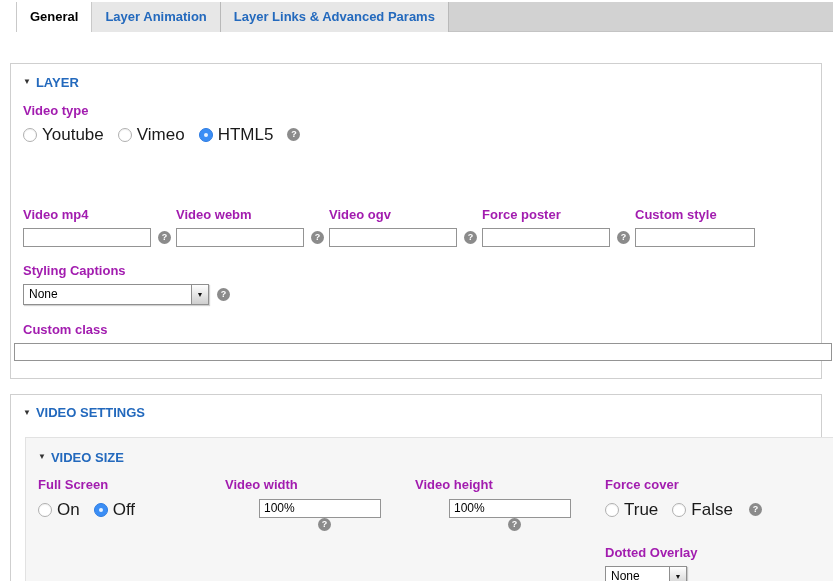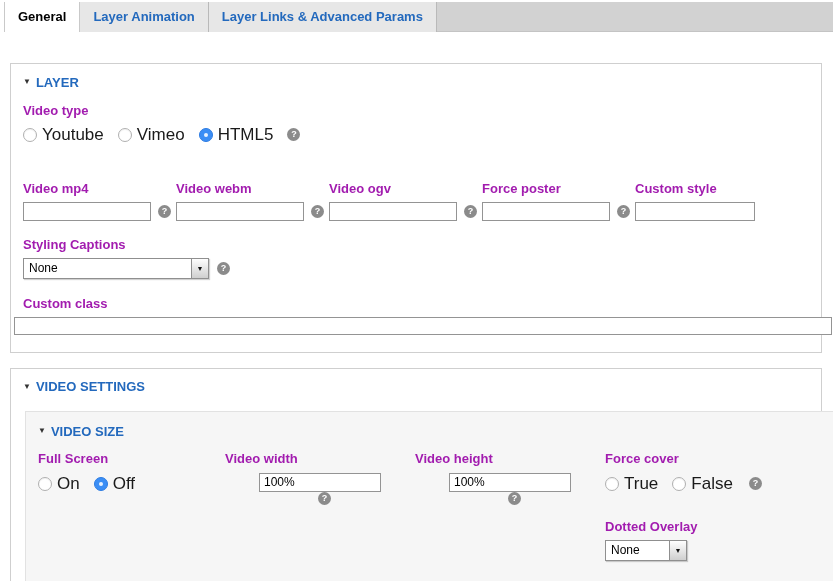--- a/index.html
+++ b/index.html
@@ -1,21 +1,21 @@
 <!DOCTYPE html>
 <html><head>
 <meta charset="utf-8">
 <style>
   * { box-sizing: border-box; margin: 0; padding: 0; }
   html, body { background: #fff; }
   body { font-family: "Liberation Sans", sans-serif; }
   .page { width: 833px; height: 581px; overflow: hidden; background: #fff; position: relative; }
 
   
-  .tabbar { display: flex; align-items: flex-end; height: 32px; padding-left: 4px; border-radius: 9px; }
+  .tabbar { display: flex; align-items: flex-end; height: 32px; padding-left: 16px; border-radius: 9px; }
   .tab { height: 30px; line-height: 29px; padding: 0 13px; font-size: 13px; font-weight: bold;
          background: #e7e7e7; color: #2369bd; border-right: 1px solid #b9b9b9; cursor: pointer; white-space: nowrap; }
   .tab.active { background: #fff; color: #000; border-left: 1px solid #c9c9c9; border-right: 1px solid #c9c9c9; }
   .tab-fill { flex: 1; height: 30px; background: #d2d2d2; border-bottom: 1px solid #c4c4c4; }
 
   
   .fieldset { border: 1px solid #cfcfcf; margin: 0 11px 0 10px; background: #fff; }
   .fieldset-1 { margin-top: 31px; padding: 6px 12px 17px 12px; }
   .fieldset-2 { margin-top: 15px; padding: 6px 12px 0 12px; height: 300px; }
   .legend { display: inline-flex; align-items: center; font-size: 13px; font-weight: bold; color: #2369bd; cursor: pointer; }
@@ -44,21 +44,21 @@
 
   .sel { display: inline-flex; align-items: stretch; border: 1px solid #8f8f8f; background: #fff; height: 21px;
          box-shadow: 1px 1px 1px rgba(0,0,0,0.18); cursor: pointer; }
   .sel-text { display: flex; align-items: center; padding: 0 5px; font-size: 12px; color: #000; flex: 1; overflow: hidden; white-space: nowrap; }
   .sel-btn { width: 17px; border-left: 1px solid #8f8f8f; background: linear-gradient(#fefefe, #cfcfcf);
              display: flex; align-items: center; justify-content: center; font-size: 7px; color: #111; }
 
   
   .video-type-block { margin-top: 13px; }
   .vf-row { display: flex; margin-top: 36px; }
-  .vf-col { width: 153px; }
+  .vf-col { width: 153px; margin-top: 26px; }
   .vf-col .flabel { display: block; margin-bottom: 6px; }
   .vf-input-wrap { display: flex; align-items: center; }
   .vf-input-wrap .tinput { width: 128px; }
   .vf-input-wrap .help { margin-left: 7px; }
   .vf-col.last .tinput { width: 120px; }
 
   .styling-block { margin-top: 16px; }
   .styling-row { display: flex; align-items: center; margin-top: 6px; }
   .styling-row .sel { width: 186px; }
   .styling-row .help { margin-left: 8px; }

